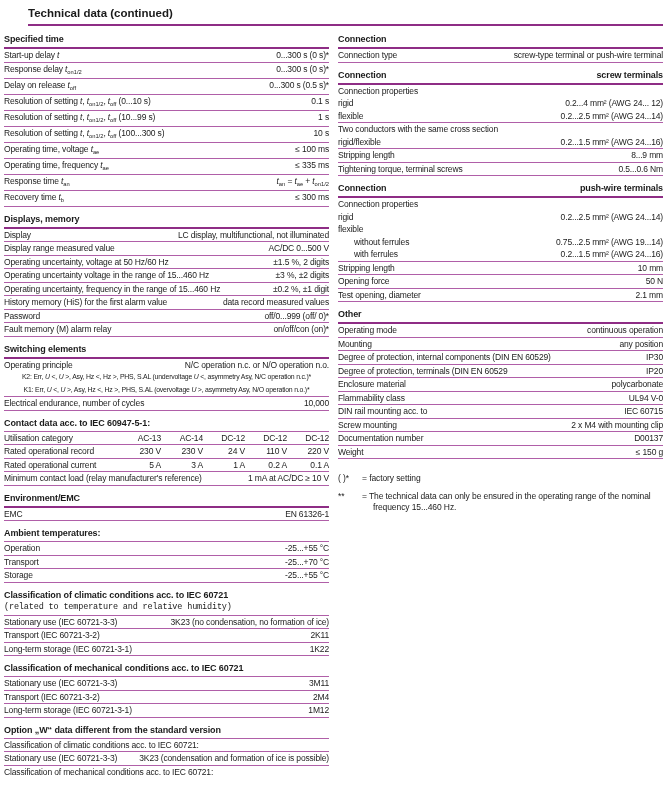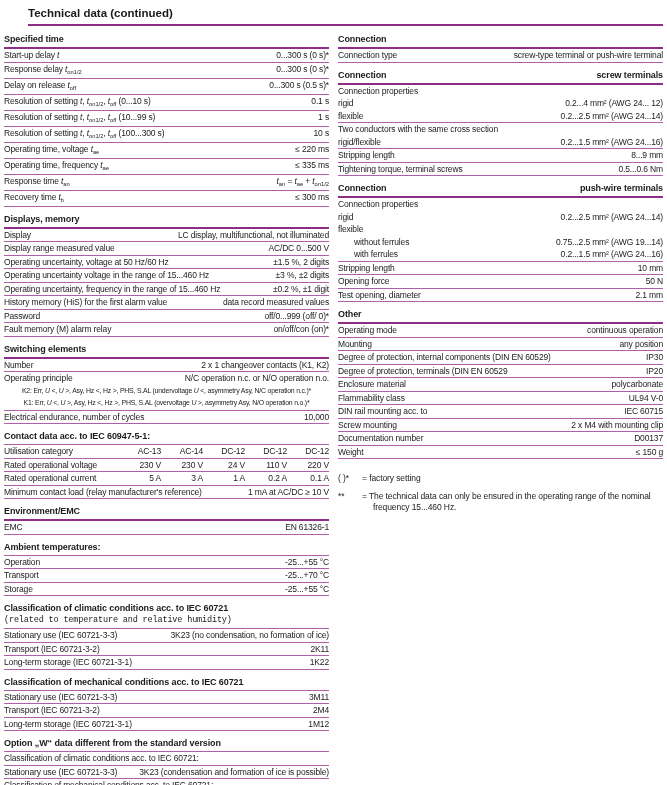--- a/index.html
+++ b/index.html
@@ -80,21 +80,21 @@
               <div class="row">
                 <span class="lbl"><span>Resolution of setting </span><span class="it">t</span><span>, </span><span class="it">t</span><span class="sb">on1/2</span><span>, </span><span class="it">t</span><span class="sb">off</span><span> (10...99 s)</span></span>
                 <span class="val">1 s</span>
               </div>
               <div class="row">
                 <span class="lbl"><span>Resolution of setting </span><span class="it">t</span><span>, </span><span class="it">t</span><span class="sb">on1/2</span><span>, </span><span class="it">t</span><span class="sb">off</span><span> (100...300 s)</span></span>
                 <span class="val">10 s</span>
               </div>
               <div class="row">
                 <span class="lbl"><span>Operating time, voltage </span><span class="it">t</span><span class="sb">ae</span></span>
-                <span class="val">≤ 220 ms</span>
+                <span class="val">≤ 100 ms</span>
               </div>
               <div class="row">
                 <span class="lbl"><span>Operating time, frequency </span><span class="it">t</span><span class="sb">ae</span></span>
                 <span class="val">≤ 335 ms</span>
               </div>
               <div class="row">
                 <span class="lbl"><span>Response time </span><span class="it">t</span><span class="sb">an</span></span>
                 <span class="val"><span class="it">t</span><span class="sb">an</span><span> = </span><span class="it">t</span><span class="sb">ae</span><span> + </span><span class="it">t</span><span class="sb">on1/2</span></span>
               </div>
               <div class="row">
@@ -144,24 +144,20 @@
               </div>
             </div>
           </div>
           <div class="section">
             <div class="sec-head">
               <div class="sec-titlerow">
                 <span class="sec-title">Switching elements</span>
               </div>
             </div>
             <div class="rows">
-              <div class="row">
-                <span class="lbl">Number</span>
-                <span class="val">2 x 1 changeover contacts (K1, K2)</span>
-              </div>
               <div class="row no-rule">
                 <span class="lbl">Operating principle</span>
                 <span class="val">N/C operation n.c. or N/O operation n.o.</span>
               </div>
               <div class="row no-rule center"><span>K2: Err, </span><span class="it">U</span><span> &lt;, </span><span class="it">U</span><span> &gt;, Asy, Hz &lt;, Hz &gt;, PHS, S.AL (undervoltage </span><span class="it">U</span><span> &lt;, asymmetry Asy, N/C operation n.c.)*</span></div>
               <div class="row center"><span>K1: Err, </span><span class="it">U</span><span> &lt;, </span><span class="it">U</span><span> &gt;, Asy, Hz &lt;, Hz &gt;, PHS, S.AL (overvoltage </span><span class="it">U</span><span> &gt;, asymmetry Asy, N/O operation n.o.)*</span></div>
               <div class="row">
                 <span class="lbl">Electrical endurance, number of cycles</span>
                 <span class="val">10,000</span>
               </div>
@@ -178,21 +174,21 @@
                 <span class="lbl">Utilisation category</span>
                 <span class="vals">
                   <span class="vcell">AC-13</span>
                   <span class="vcell">AC-14</span>
                   <span class="vcell">DC-12</span>
                   <span class="vcell">DC-12</span>
                   <span class="vcell">DC-12</span>
                 </span>
               </div>
               <div class="row">
-                <span class="lbl">Rated operational voltage</span>
+                <span class="lbl">Rated operational record</span>
                 <span class="vals">
                   <span class="vcell">230 V</span>
                   <span class="vcell">230 V</span>
                   <span class="vcell">24 V</span>
                   <span class="vcell">110 V</span>
                   <span class="vcell">220 V</span>
                 </span>
               </div>
               <div class="row">
                 <span class="lbl">Rated operational current</span>

